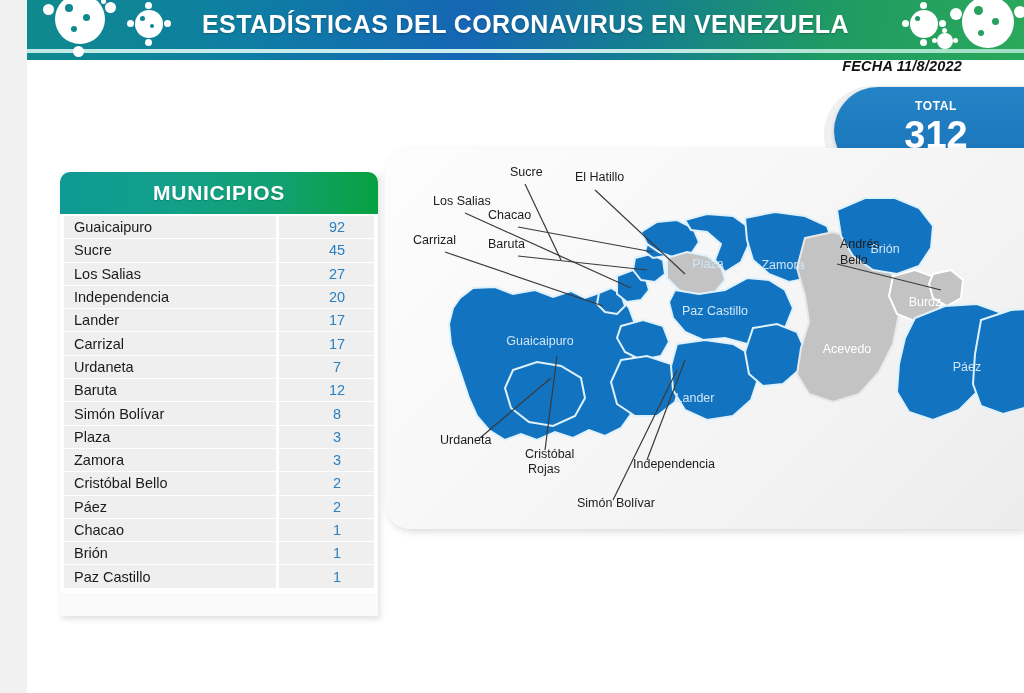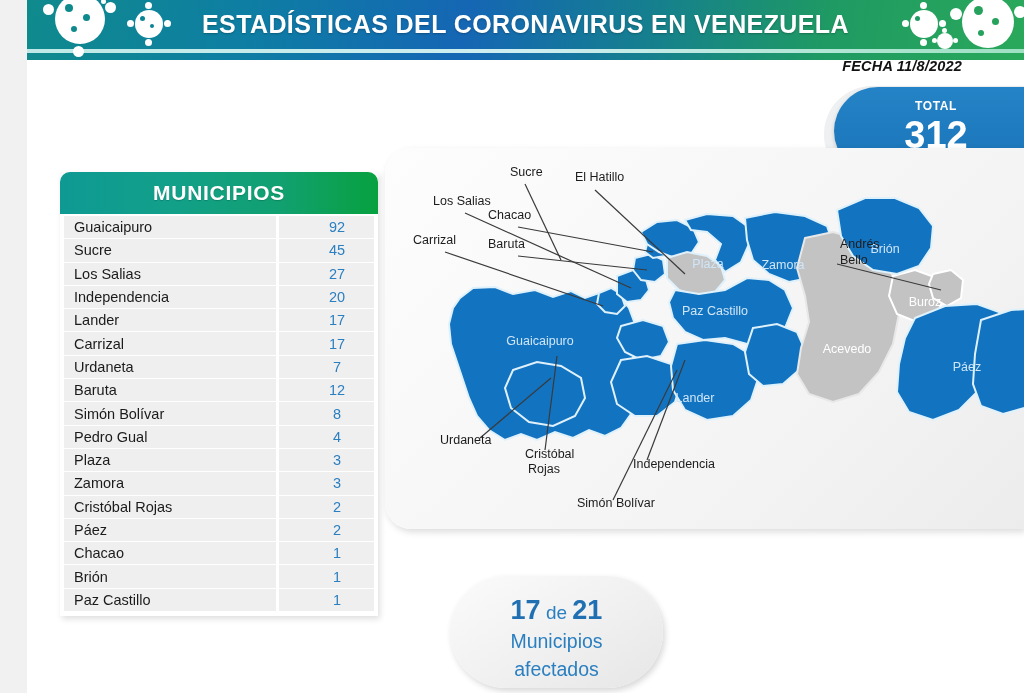--- a/index.html
+++ b/index.html
@@ -226,36 +226,31 @@
           <div class="name">Baruta</div>
           <div class="sep"></div>
           <div class="val">12</div>
         </div>
         <div class="row">
           <div class="name">Simón Bolívar</div>
           <div class="sep"></div>
           <div class="val">8</div>
         </div>
         <div class="row">
-          <div class="name">Pedro Gual</div>
-          <div class="sep"></div>
-          <div class="val">4</div>
-        </div>
-        <div class="row">
           <div class="name">Plaza</div>
           <div class="sep"></div>
           <div class="val">3</div>
         </div>
         <div class="row">
           <div class="name">Zamora</div>
           <div class="sep"></div>
           <div class="val">3</div>
         </div>
         <div class="row">
-          <div class="name">Cristóbal Rojas</div>
+          <div class="name">Cristóbal Bello</div>
           <div class="sep"></div>
           <div class="val">2</div>
         </div>
         <div class="row">
           <div class="name">Páez</div>
           <div class="sep"></div>
           <div class="val">2</div>
         </div>
         <div class="row">
           <div class="name">Chacao</div>
@@ -366,21 +361,14 @@
           <text x="455" y="116" font-size="12.5" font-family="&quot;Liberation Sans&quot;, sans-serif" fill="#1c1c1c">Bello</text>
           <text x="55" y="296" font-size="12.5" font-family="&quot;Liberation Sans&quot;, sans-serif" fill="#1c1c1c">Urdaneta</text>
           <text x="140" y="310" font-size="12.5" font-family="&quot;Liberation Sans&quot;, sans-serif" fill="#1c1c1c">Cristóbal</text>
           <text x="143" y="325" font-size="12.5" font-family="&quot;Liberation Sans&quot;, sans-serif" fill="#1c1c1c">Rojas</text>
           <text x="248" y="320" font-size="12.5" font-family="&quot;Liberation Sans&quot;, sans-serif" fill="#1c1c1c">Independencia</text>
           <text x="192" y="359" font-size="12.5" font-family="&quot;Liberation Sans&quot;, sans-serif" fill="#1c1c1c">Simón Bolívar</text>
         </g>
     </svg>
   </div>
 
-  <div class="affected">
-    <div>
-      <span class="big">17</span><span class="mid"> de </span><span class="big">21</span>
-    </div>
-    <div class="sub">Municipios</div>
-    <div class="sub">afectados</div>
-  </div>
 
 </div>
 
 </body></html>

